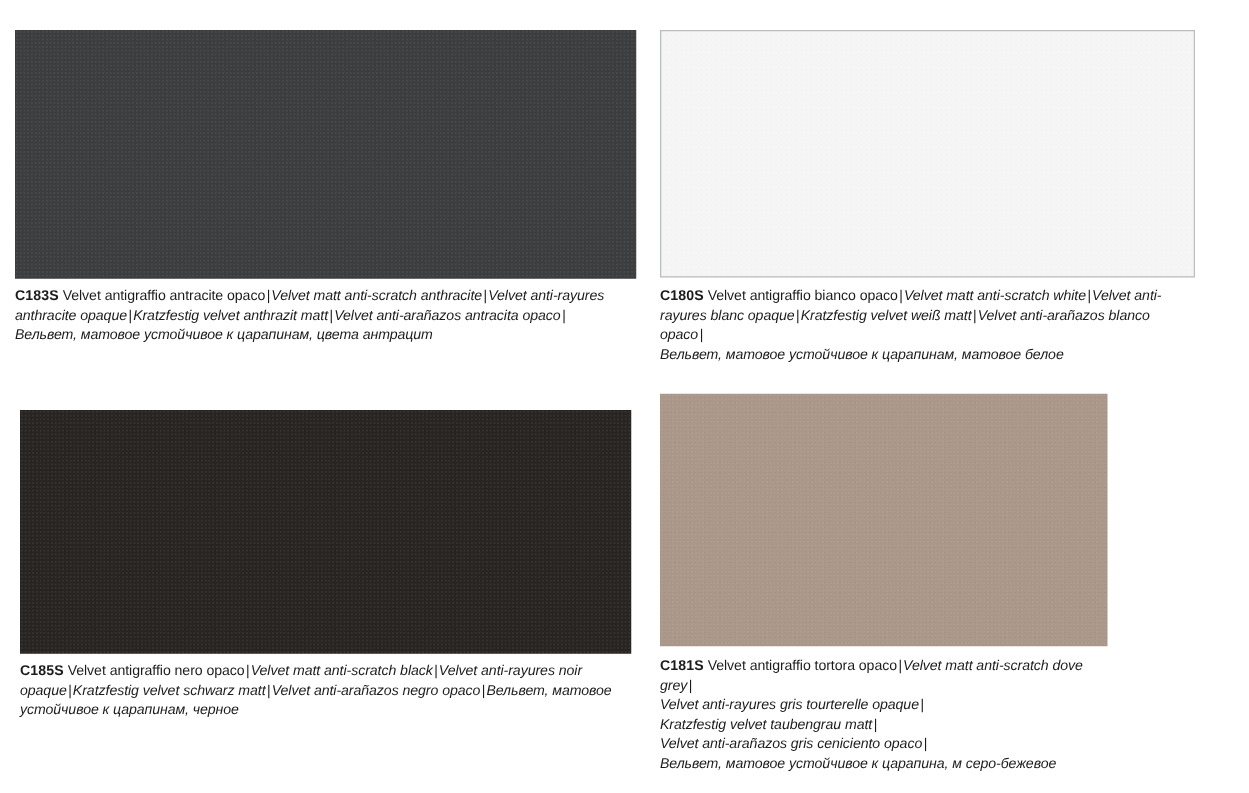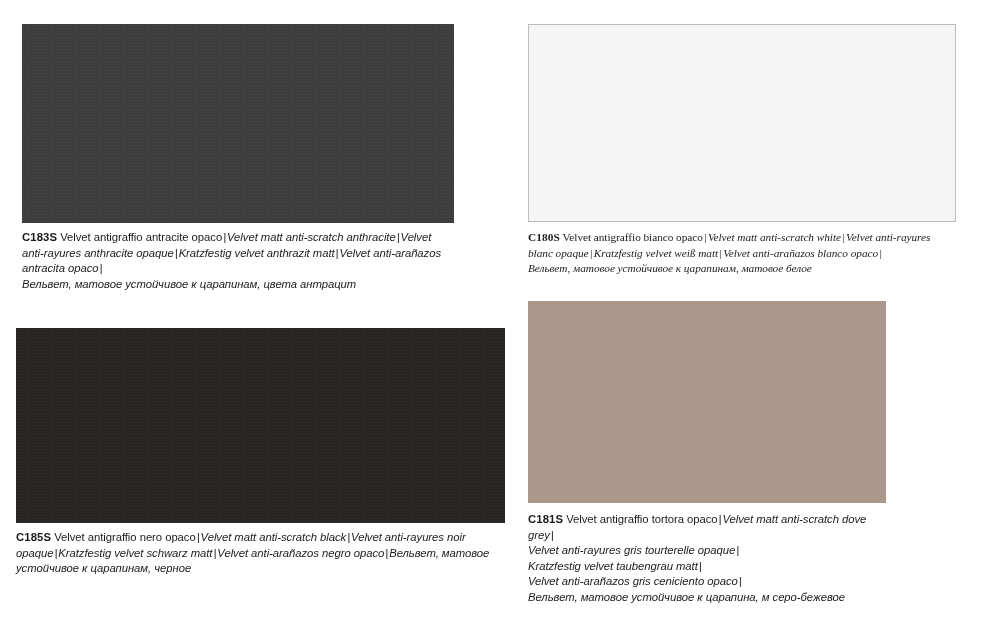--- a/index.html
+++ b/index.html
@@ -77,41 +77,41 @@
   .caption .sep {
     font-style: italic;
     padding: 0 1px;
   }
 </style>
 </head>
 <body style="background: rgb(255, 255, 255);">
 
 <div class="catalog">
 
-  <div class="card" style="left:22px; top:24px; width:432px;">
+  <div class="card" style="left:12px; top:24px; width:497px;">
     <div class="swatch" id="sw-0" style="height: 199px; background: rgb(59, 61, 62);"></div>
     <div class="caption">
       <span class="code">C183S</span><span> </span><span class="desc">Velvet antigraffio antracite opaco</span><span class="sep">|</span><span class="it">Velvet matt anti-scratch anthracite</span><span class="sep">|</span><span class="it">Velvet anti-rayures anthracite opaque</span><span class="sep">|</span><span class="it">Kratzfestig velvet anthrazit matt</span><span class="sep">|</span><span class="it">Velvet anti-arañazos antracita opaco</span><span class="sep">|</span><br><span class="it">Вельвет, матовое устойчивое к царапинам, цвета антрацит</span>
     </div>
   </div>
 
-  <div class="card" style="left:528px; top:24px; width:428px;font-family:Liberation Serif, serif;">
+  <div class="card" style="left:528px; top:24px; width:428px;">
     <div class="swatch light" id="sw-1" style="height: 198px; background: rgb(245, 245, 246); border: 1px solid rgb(185, 188, 192);"></div>
     <div class="caption" style="margin-top:8px;">
       <span class="code">C180S</span><span> </span><span class="desc">Velvet antigraffio bianco opaco</span><span class="sep">|</span><span class="it">Velvet matt anti-scratch white</span><span class="sep">|</span><span class="it">Velvet anti-rayures blanc opaque</span><span class="sep">|</span><span class="it">Kratzfestig velvet weiß matt</span><span class="sep">|</span><span class="it">Velvet anti-arañazos blanco opaco</span><span class="sep">|</span><br><span class="it">Вельвет, матовое устойчивое к царапинам, матовое белое</span>
     </div>
   </div>
 
   <div class="card" style="left:16px; top:328px; width:489px;">
     <div class="swatch" id="sw-2" style="height: 195px; background: rgb(40, 36, 34);"></div>
     <div class="caption">
       <span class="code">C185S</span><span> </span><span class="desc">Velvet antigraffio nero opaco</span><span class="sep">|</span><span class="it">Velvet matt anti-scratch black</span><span class="sep">|</span><span class="it">Velvet anti-rayures noir opaque</span><span class="sep">|</span><span class="it">Kratzfestig velvet schwarz matt</span><span class="sep">|</span><span class="it">Velvet anti-arañazos negro opaco</span><span class="sep">|</span><span class="it">Вельвет, матовое устойчивое к царапинам, черное</span>
     </div>
   </div>
 
-  <div class="card" style="left:528px; top:301px; width:358px;">
+  <div class="card" style="left:528px; top:315px; width:358px;">
     <div class="swatch" id="sw-3" style="height: 202px; background: rgb(171, 151, 138);"></div>
     <div class="caption" style="margin-top:9px;">
       <span class="code">C181S</span><span> </span><span class="desc">Velvet antigraffio tortora opaco</span><span class="sep">|</span><span class="it">Velvet matt anti-scratch dove grey</span><span class="sep">|</span><br><span class="it">Velvet anti-rayures gris tourterelle opaque</span><span class="sep">|</span><br><span class="it">Kratzfestig velvet taubengrau matt</span><span class="sep">|</span><br><span class="it">Velvet anti-arañazos gris ceniciento opaco</span><span class="sep">|</span><br><span class="it">Вельвет, матовое устойчивое к царапина, м серо-бежевое</span>
     </div>
   </div>
 
 </div>
 
 </body></html>

